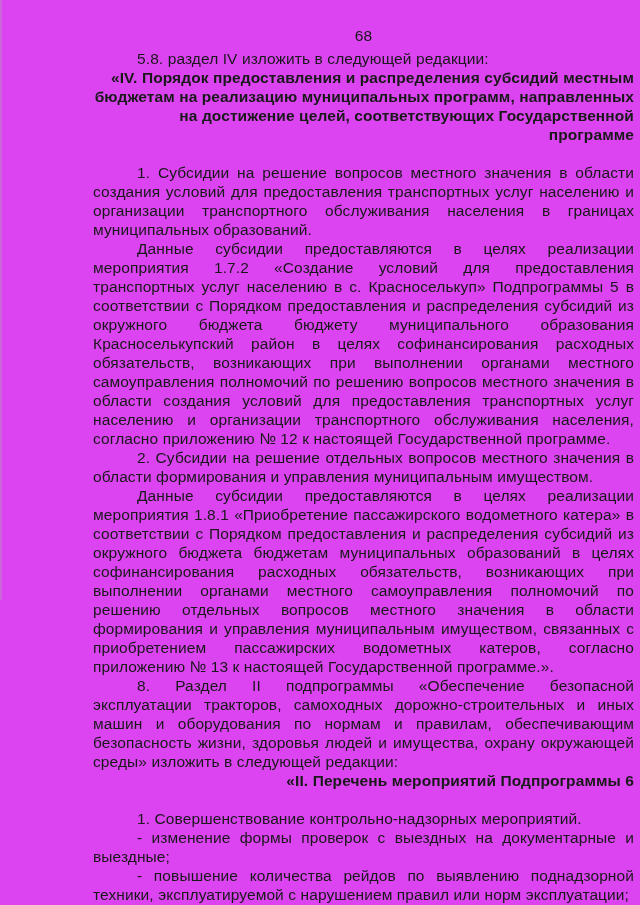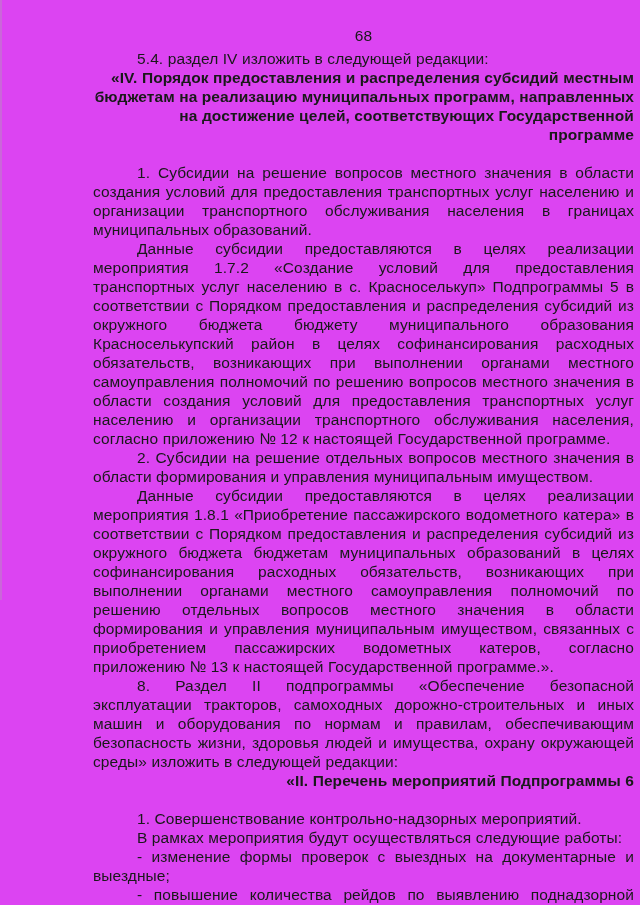--- a/index.html
+++ b/index.html
@@ -56,31 +56,30 @@
 </style>
 </head>
 <body>
 
 <div class="page">
   <div class="scan-edge"></div>
 
   <div class="text-block">
     <p class="page-number">68</p>
 
-    <p class="para">5.4. раздел IV изложить в следующей редакции:</p>
+    <p class="para">5.8. раздел IV изложить в следующей редакции:</p>
 
     <p class="heading gap-after">«IV. Порядок предоставления и распределения субсидий местным бюджетам на реализацию муниципальных программ, направленных на достижение целей, соответствующих Государственной программе</p>
 
     <p class="para">1. Субсидии на решение вопросов местного значения в области создания условий для предоставления транспортных услуг населению и организации транспортного обслуживания населения в границах муниципальных образований.</p>
     <p class="para">Данные субсидии предоставляются в целях реализации мероприятия 1.7.2 «Создание условий для предоставления транспортных услуг населению в с. Красноселькуп» Подпрограммы 5 в соответствии с Порядком предоставления и распределения субсидий из окружного бюджета бюджету муниципального образования Красноселькупский район в целях софинансирования расходных обязательств, возникающих при выполнении органами местного самоуправления полномочий по решению вопросов местного значения в области создания условий для предоставления транспортных услуг населению и организации транспортного обслуживания населения, согласно приложению № 12 к настоящей Государственной программе.</p>
     <p class="para">2. Субсидии на решение отдельных вопросов местного значения в области формирования и управления муниципальным имуществом.</p>
     <p class="para">Данные субсидии предоставляются в целях реализации мероприятия 1.8.1 «Приобретение пассажирского водометного катера» в соответствии с Порядком предоставления и распределения субсидий из окружного бюджета бюджетам муниципальных образований в целях софинансирования расходных обязательств, возникающих при выполнении органами местного самоуправления полномочий по решению отдельных вопросов местного значения в области формирования и управления муниципальным имуществом, связанных с приобретением пассажирских водометных катеров, согласно приложению № 13 к настоящей Государственной программе.».</p>
     <p class="para">8. Раздел II подпрограммы «Обеспечение безопасной эксплуатации тракторов, самоходных дорожно-строительных и иных машин и оборудования по нормам и правилам, обеспечивающим безопасность жизни, здоровья людей и имущества, охрану окружающей среды» изложить в следующей редакции:</p>
 
     <p class="heading gap-after">«II. Перечень мероприятий Подпрограммы 6</p>
 
     <p class="para">1. Совершенствование контрольно-надзорных мероприятий.</p>
-    <p class="para">В рамках мероприятия будут осуществляться следующие работы:</p>
     <p class="para">- изменение формы проверок с выездных на документарные и выездные;</p>
     <p class="para">- повышение количества рейдов по выявлению поднадзорной техники, эксплуатируемой с нарушением правил или норм эксплуатации;</p>
     <p class="para">- улучшение материально-технической базы инспекций службы;</p>
   </div>
 </div>
 
 </body></html>

